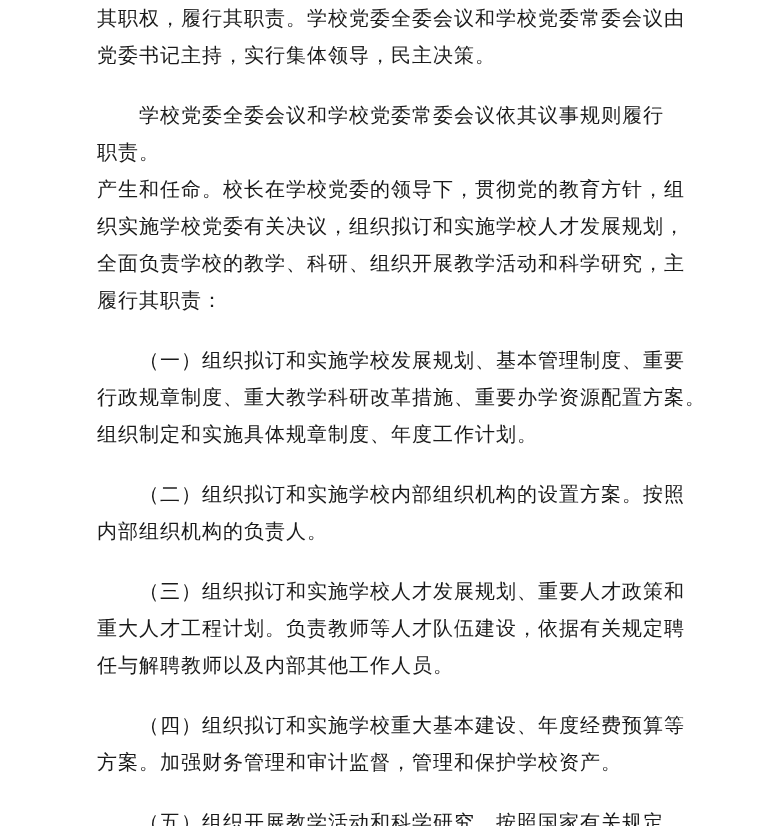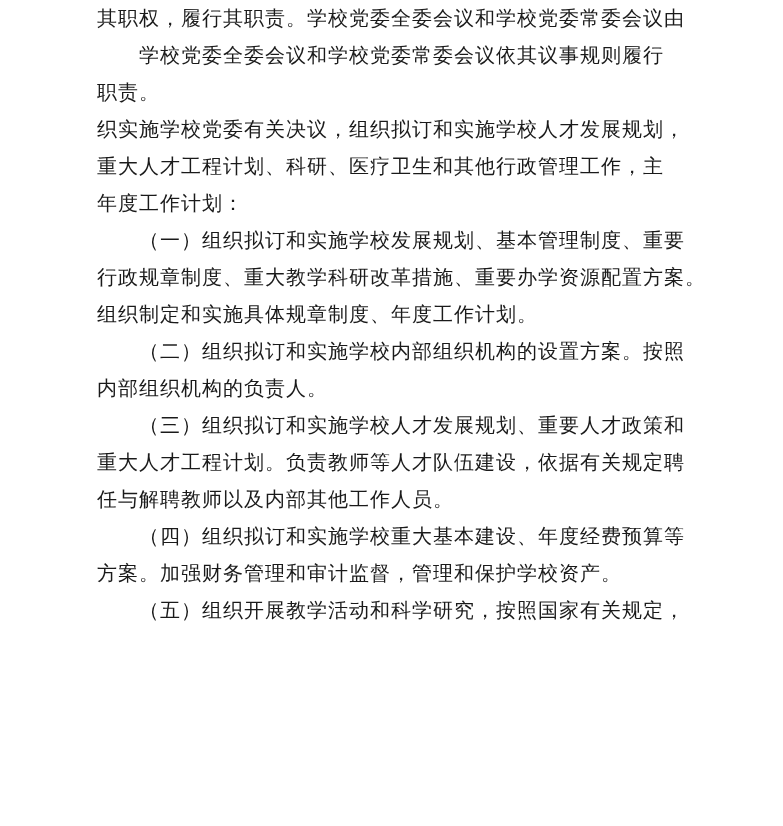--- a/index.html
+++ b/index.html
@@ -24,33 +24,36 @@
     height: 37px;
     line-height: 37px;
     font-size: 20px;
     letter-spacing: 1px;
     color: #1a1a1a;
     font-family: "Liberation Serif", "DejaVu Serif", serif;
     white-space: nowrap;
   }
   .ind {
     padding-left: 42px; 
+    margin-top: 23px;
   }
 </style>
 </head>
 <body>
 
 <div class="page">
   <div class="textblock">
     <div class="line">其职权，履行其职责。学校党委全委会议和学校党委常委会议由</div>
+    <div class="line">党委书记主持，实行集体领导，民主决策。</div>
     <div class="line ind">学校党委全委会议和学校党委常委会议依其议事规则履行</div>
     <div class="line">职责。</div>
+    <div class="line">产生和任命。校长在学校党委的领导下，贯彻党的教育方针，组</div>
     <div class="line">织实施学校党委有关决议，组织拟订和实施学校人才发展规划，</div>
-    <div class="line">重大人才工程计划、科研、医疗卫生和其他行政管理工作，主</div>
-    <div class="line">年度工作计划：</div>
+    <div class="line">全面负责学校的教学、科研、组织开展教学活动和科学研究，主</div>
+    <div class="line">履行其职责：</div>
     <div class="line ind">（一）组织拟订和实施学校发展规划、基本管理制度、重要</div>
     <div class="line">行政规章制度、重大教学科研改革措施、重要办学资源配置方案。</div>
     <div class="line">组织制定和实施具体规章制度、年度工作计划。</div>
     <div class="line ind">（二）组织拟订和实施学校内部组织机构的设置方案。按照</div>
     <div class="line">内部组织机构的负责人。</div>
     <div class="line ind">（三）组织拟订和实施学校人才发展规划、重要人才政策和</div>
     <div class="line">重大人才工程计划。负责教师等人才队伍建设，依据有关规定聘</div>
     <div class="line">任与解聘教师以及内部其他工作人员。</div>
     <div class="line ind">（四）组织拟订和实施学校重大基本建设、年度经费预算等</div>
     <div class="line">方案。加强财务管理和审计监督，管理和保护学校资产。</div>

